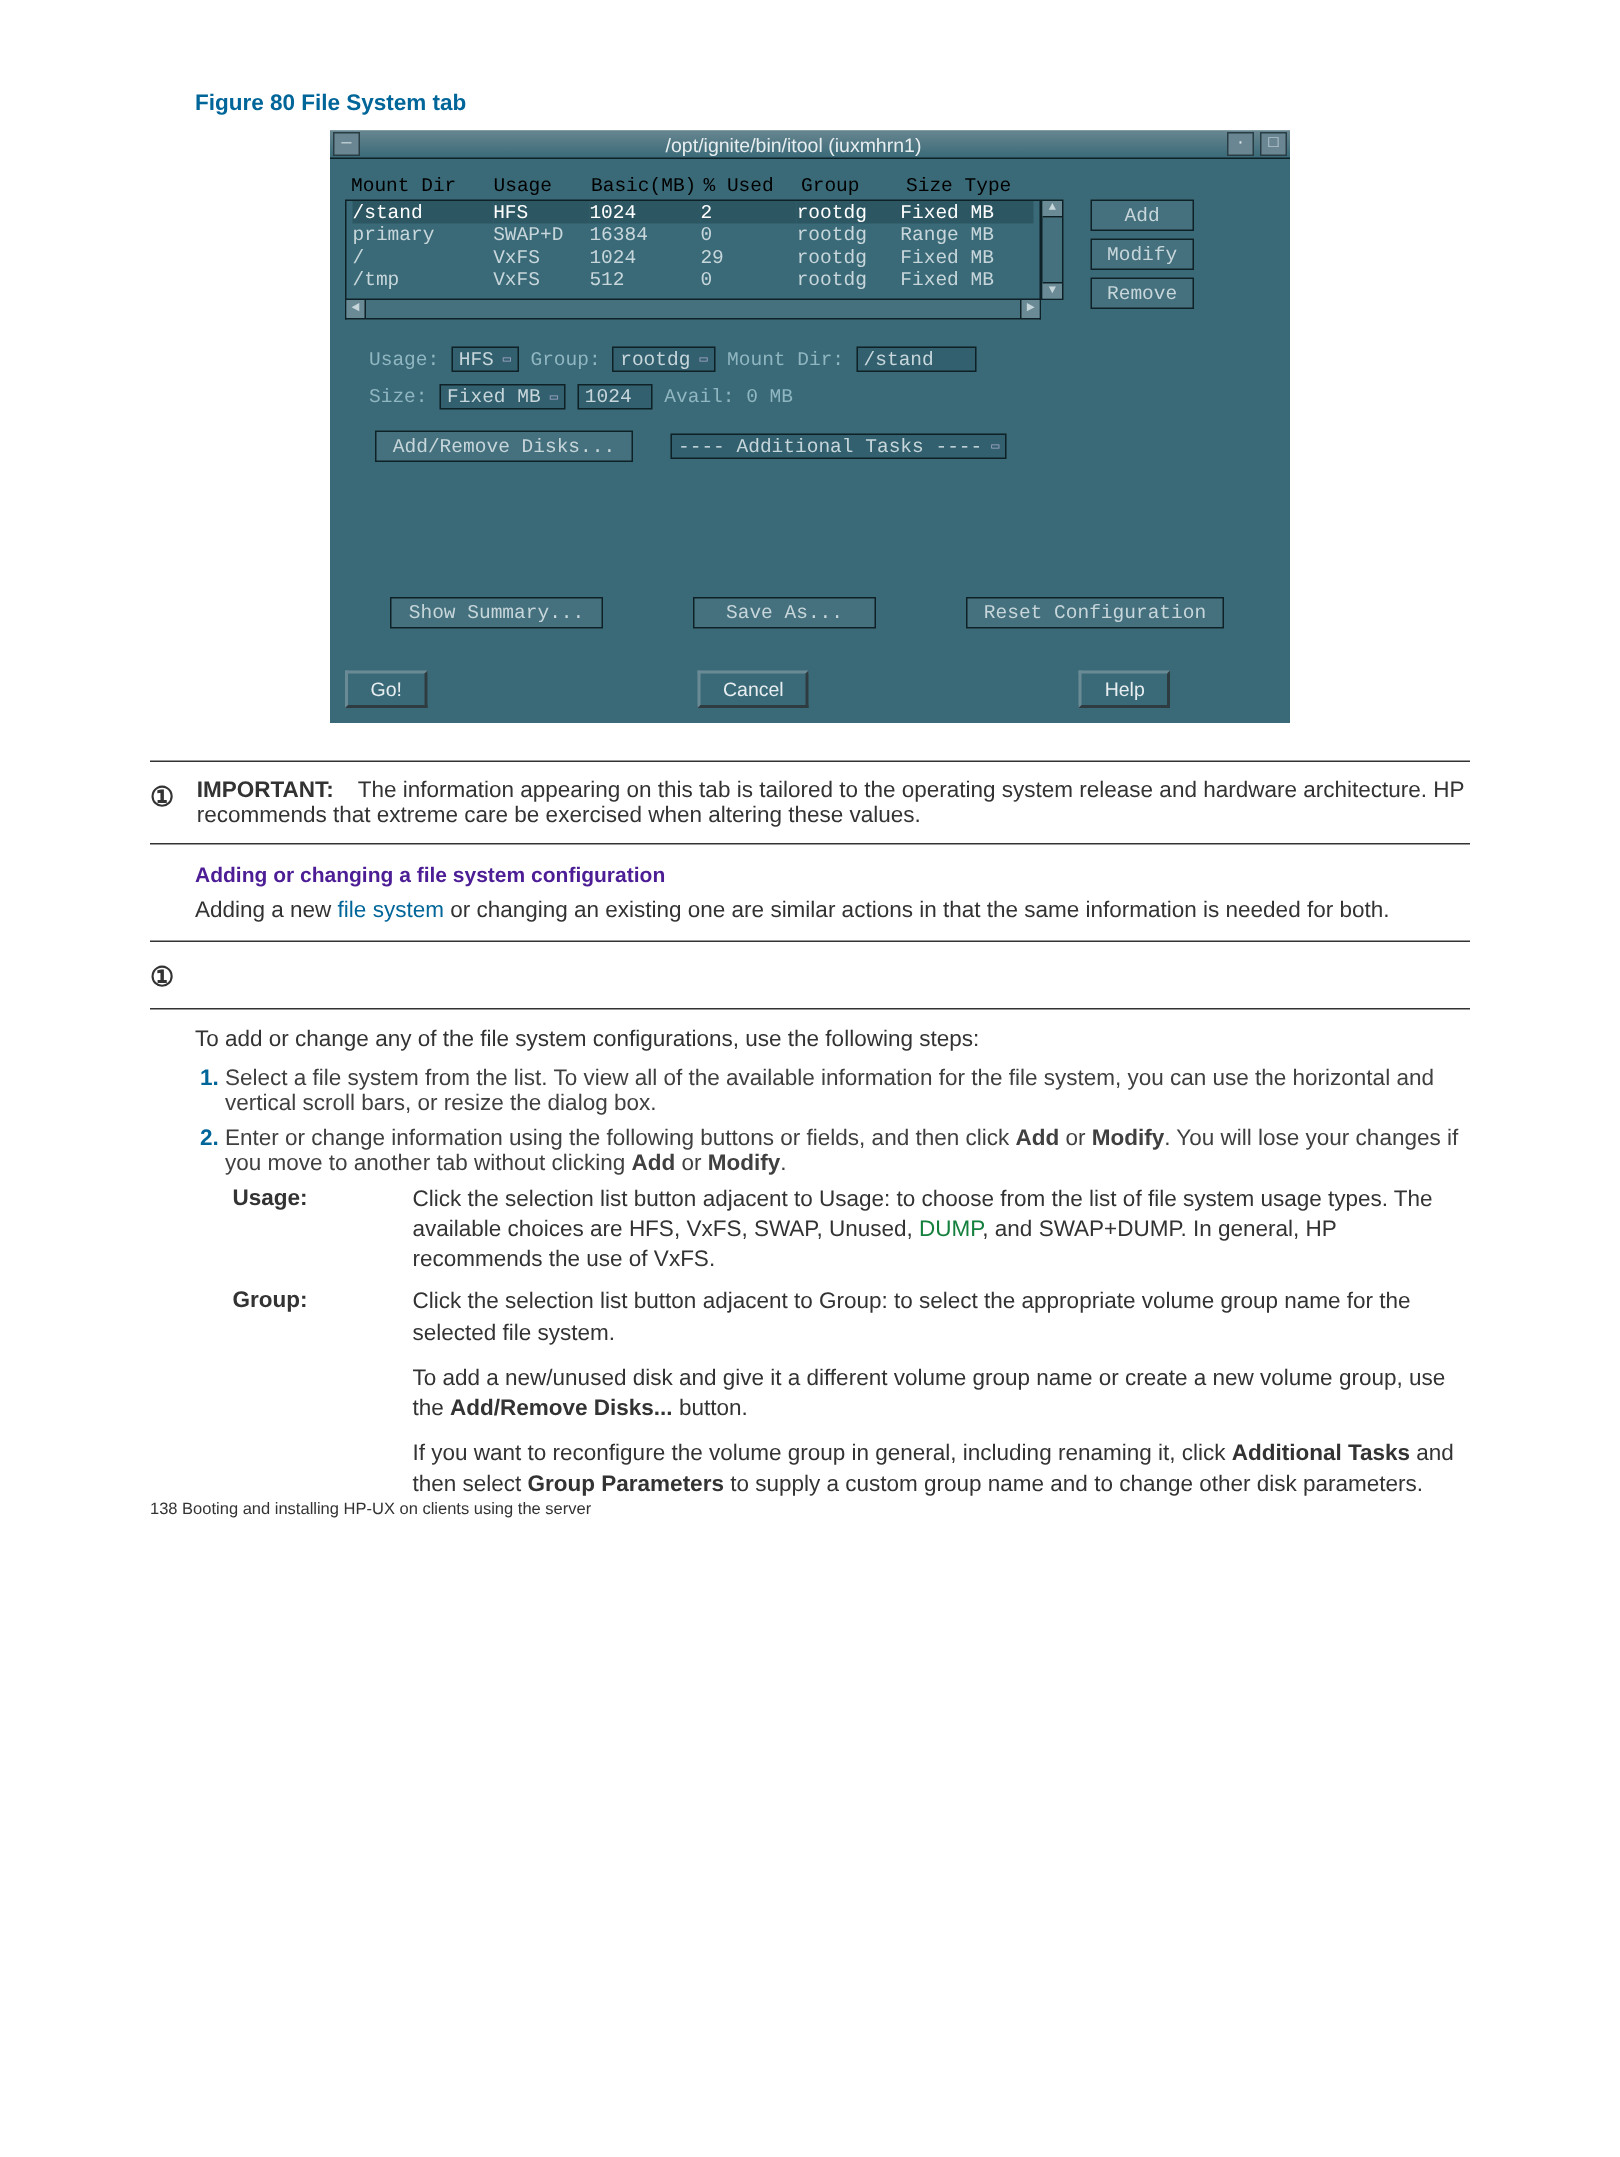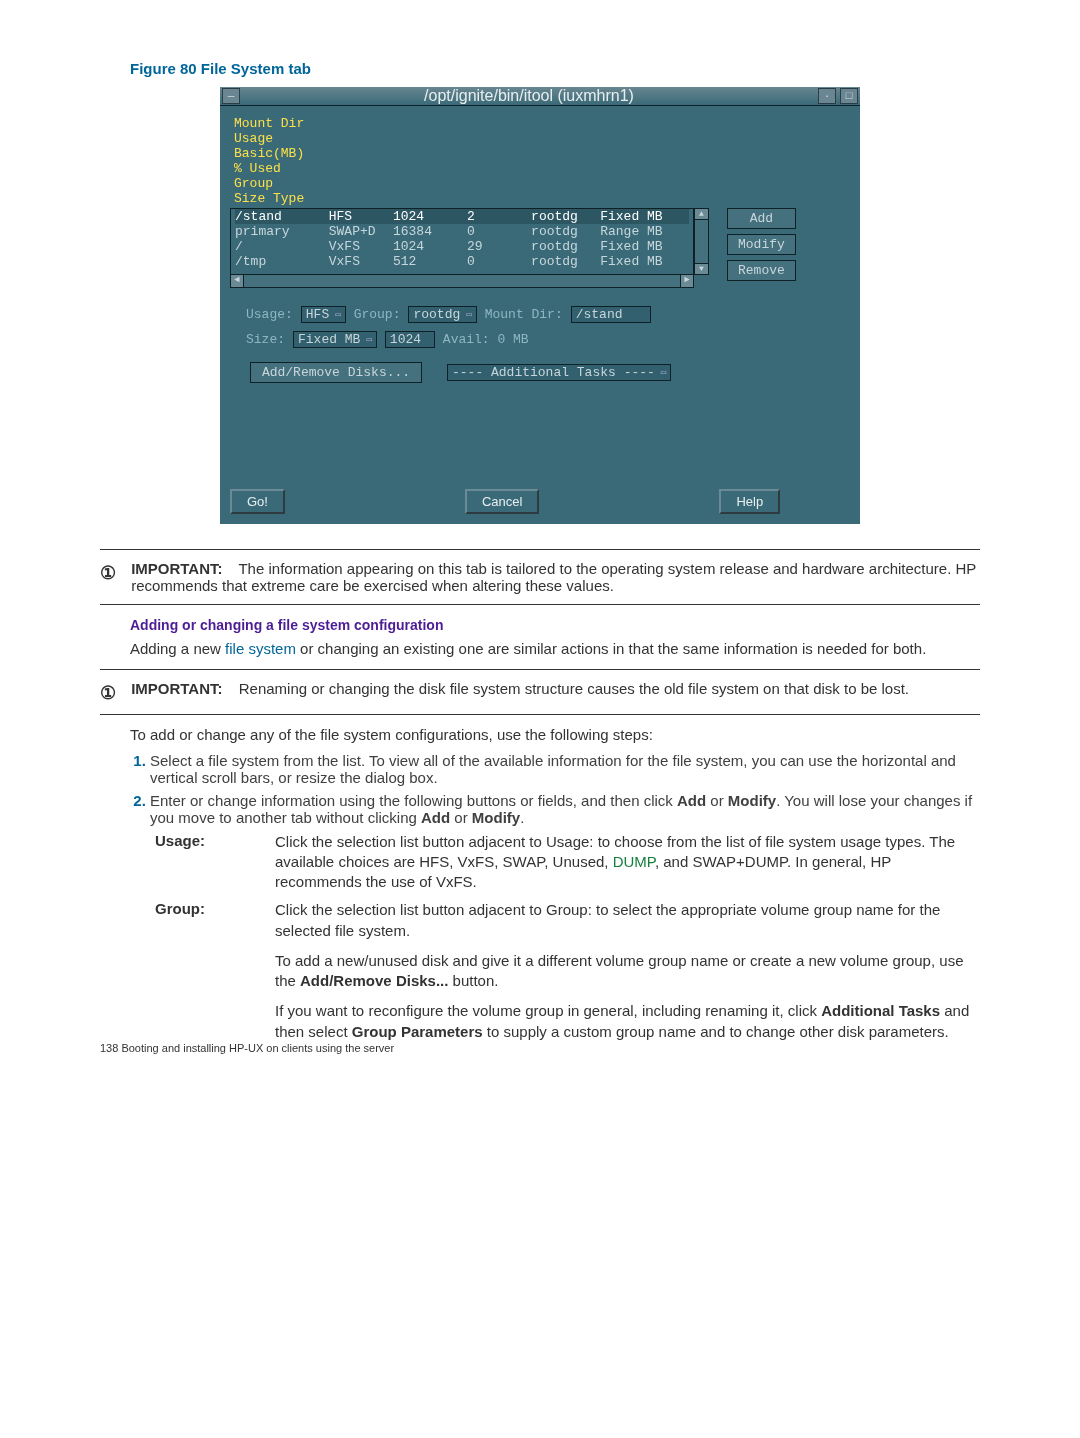--- a/index.html
+++ b/index.html
@@ -41,21 +41,21 @@
     border: 1px solid #293d44;
     margin: 0 2px;
     display: inline-flex; align-items:center; justify-content:center;
     font-size:11px; color:#d2dee2;
   }
   .titlebar .title {
     flex: 1;
     text-align: center;
     font-family: Arial, sans-serif;
     color: #e8eef0;
-    font-size: 16px;
+    font-size: 13px;
   }
   .tablist {
     display: flex;
     padding: 4px 6px 0 6px;
   }
   .tab {
     padding: 3px 8px;
     border: 1px solid #0e2127;
     border-bottom: none;
     background: #3a6a78;
@@ -72,23 +72,22 @@
     position: relative;
     top: 1px;
     font-weight: normal;
   }
   .panel {
     border-top: 1px solid #0e2127;
     padding: 8px 10px 10px 10px;
   }
   .hdr-row {
     display: flex;
-    color: #fde047;
+    color: #000000;
     margin: 2px 0 2px 4px;
-    flex-direction: column;
   }
   .col-dir{width:95px;} .col-usage{width:65px;} .col-size{width:75px;}
   .col-pct{width:65px;} .col-grp{width:70px;font-family:Liberation Mono, monospace;} .col-st{width:90px;}
 
   .table-area{display:flex;}
   .rows {
     border: 1px solid #0e2127;
     width: 462px;
     height: 65px;
     position: relative;
@@ -297,20 +296,25 @@
     </div>
 
     <div class="mid-buttons">
       <span class="btn" style="min-width:150px;">Add/Remove Disks...</span>
       <span class="dd">
         <span>---- Additional Tasks ----</span>
         <span class="caret">▭</span>
       </span>
     </div>
 
+    <div class="lower-buttons">
+      <span class="btn" style="min-width:120px;">Show Summary...</span>
+      <span class="btn" style="min-width:100px;">Save As...</span>
+      <span class="btn" style="min-width:150px;">Reset Configuration</span>
+    </div>
   </div>
 
   <div class="bottom-bar">
     <span class="bigbtn">Go!</span>
     <span class="bigbtn">Cancel</span>
     <span class="bigbtn">Help</span>
   </div>
 </div>
 
 <hr>
@@ -324,24 +328,20 @@
 <hr>
 
 <div class="subhead">Adding or changing a file system configuration</div>
 <div class="para">
   <span>Adding a new </span><span style="color:#006699;">file system</span><span> or changing an existing one are similar actions in that the same information is needed for both.</span>
 </div>
 
 <hr>
 <div class="note-block">
   <span class="note-icon">①</span>
-  <div>
-    <span class="imp-label">IMPORTANT:</span>
-    <span>Renaming or changing the disk file system structure causes the old file system on that disk to be lost.</span>
-  </div>
 </div>
 <hr>
 
 <div class="para">To add or change any of the file system configurations, use the following steps:</div>
 
 <ol>
   <li><span>Select a file system from the list. To view all of the available information for the file system, you can use the horizontal and vertical scroll bars, or resize the dialog box.</span></li>
   <li><span>Enter or change information using the following buttons or fields, and then click <b>Add</b> or <b>Modify</b>. You will lose your changes if you move to another tab without clicking <b>Add</b> or <b>Modify</b>.</span></li>
 </ol>
 

